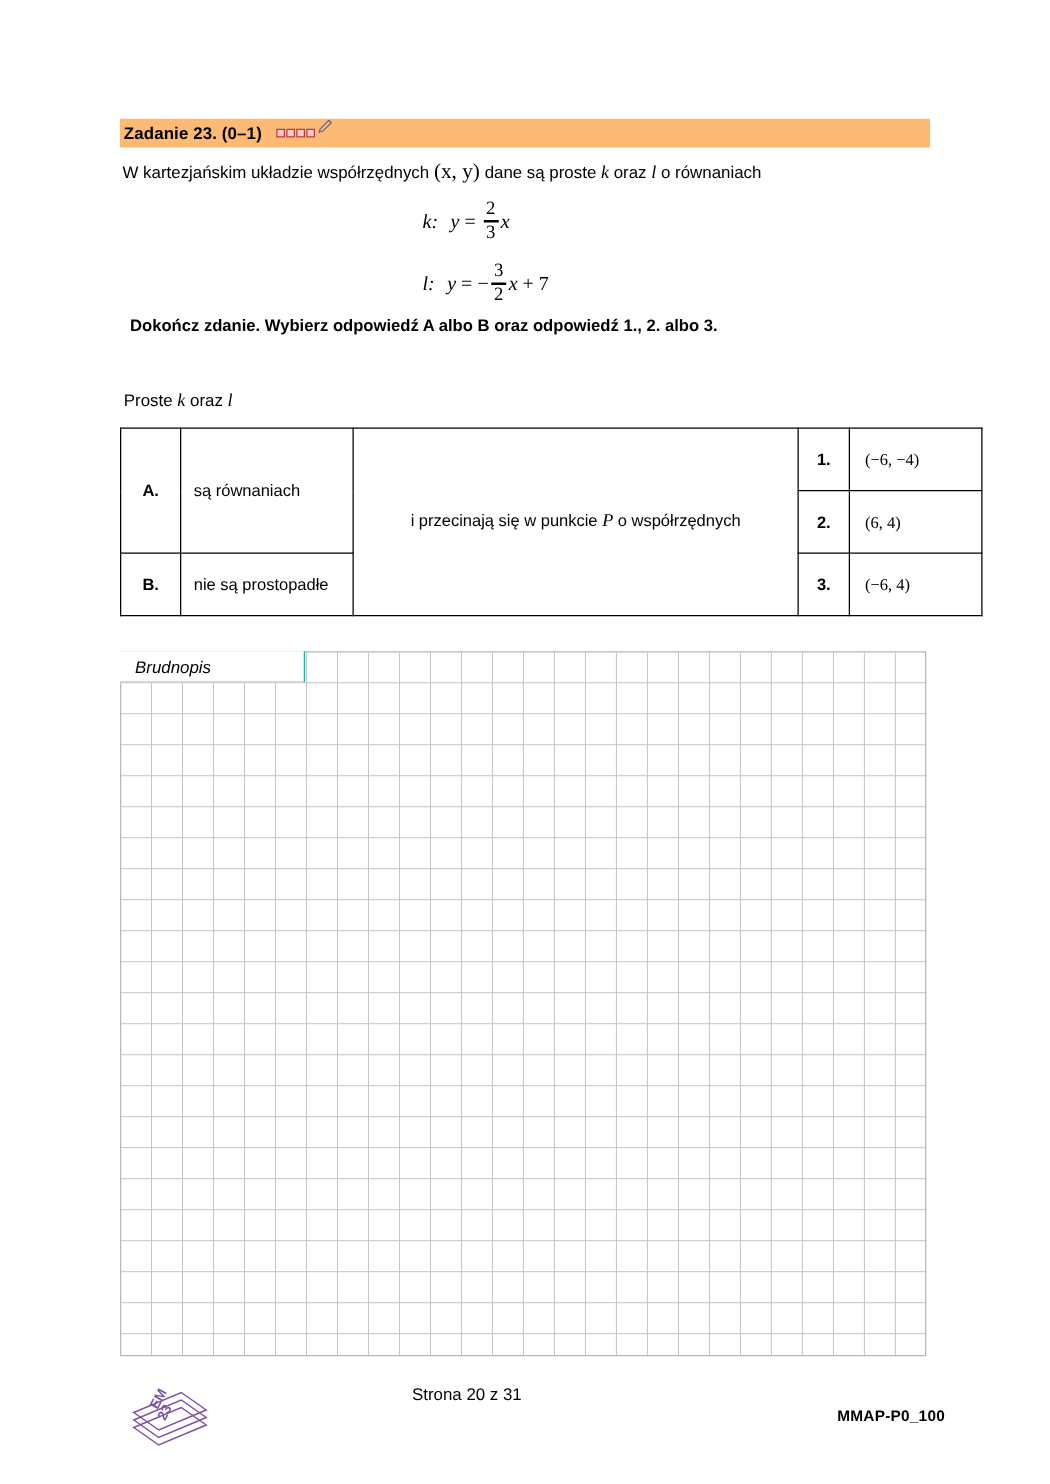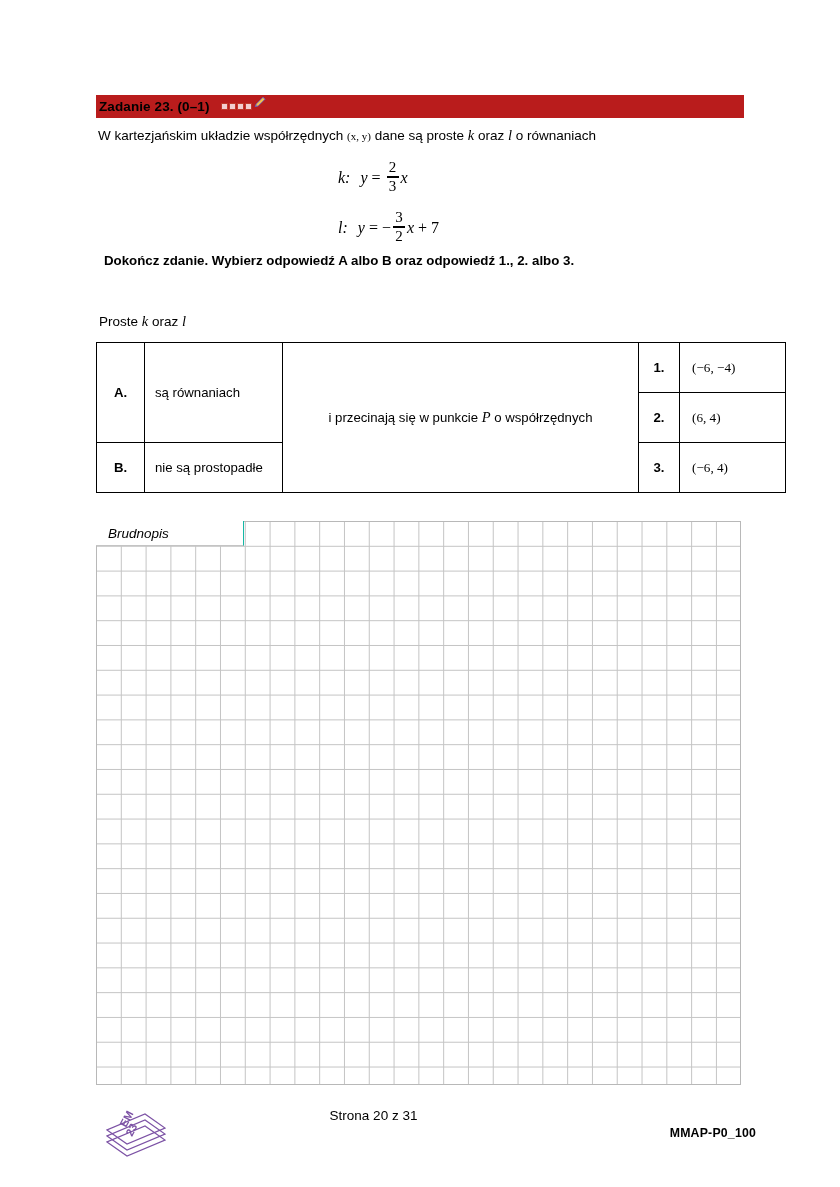--- a/index.html
+++ b/index.html
@@ -16,21 +16,21 @@
     overflow: hidden;
   }
 
   
   #task-header {
     position: absolute;
     left: 96px;
     top: 95px;
     width: 648px;
     height: 23px;
-    background: #b91c1c;
+    background: #fdba74;
     display: flex;
     align-items: center;
   }
   #task-header .task-title {
     font-size: 13.5px;
     font-weight: bold;
     letter-spacing: 0.1px;
     padding-left: 3px;
     white-space: nowrap;
   }
@@ -74,21 +74,21 @@
   }
   #proste-line { left: 99px; top: 312px; }
 
   .mi {
     font-family: "Liberation Serif", serif;
     font-style: italic;
     font-size: 14.5px;
   }
   .mpar {
     font-family: "Liberation Serif", serif;
-    font-size: 11px;
+    font-size: 17px;
   }
 
   
   #equations {
     position: absolute;
     left: 96px;
     top: 156px;
     width: 648px;
   }
   .eq-row {

